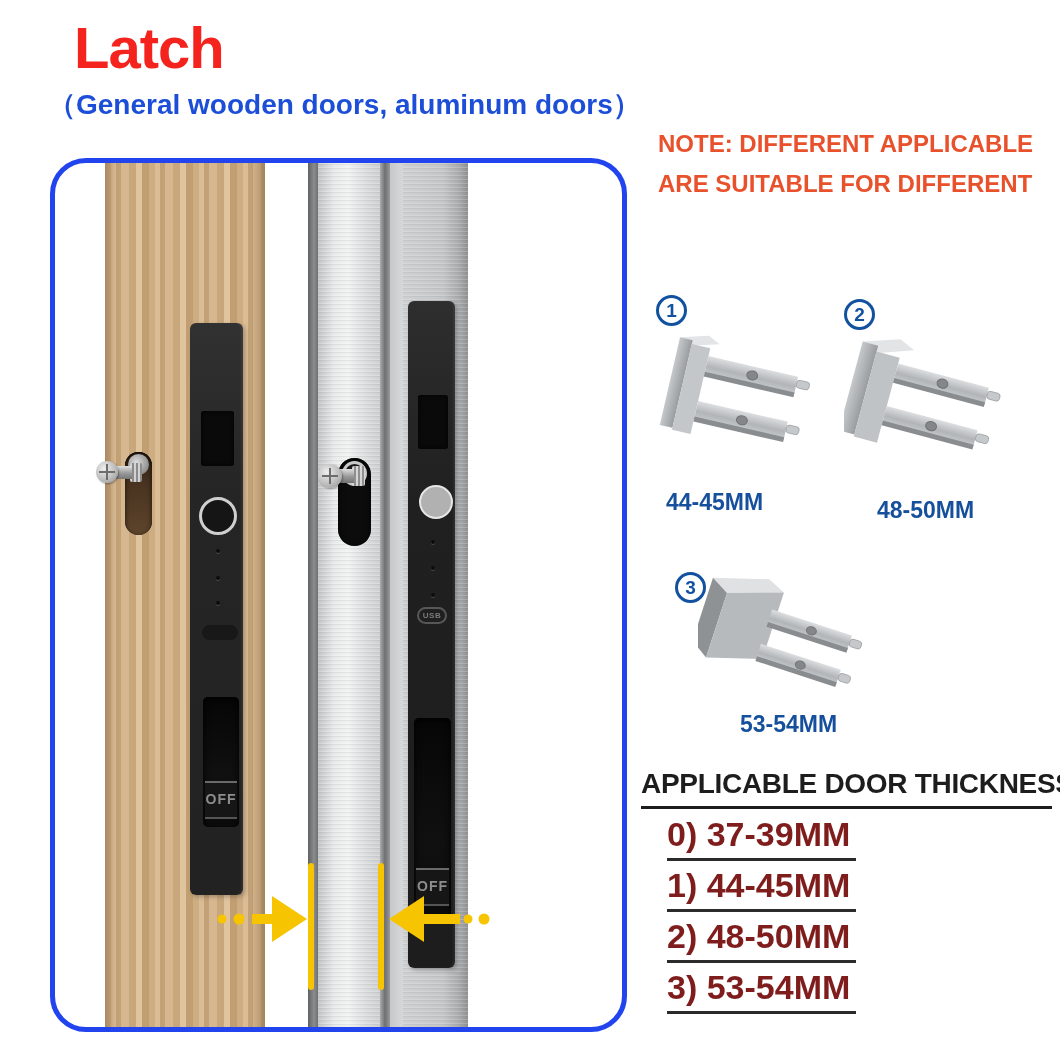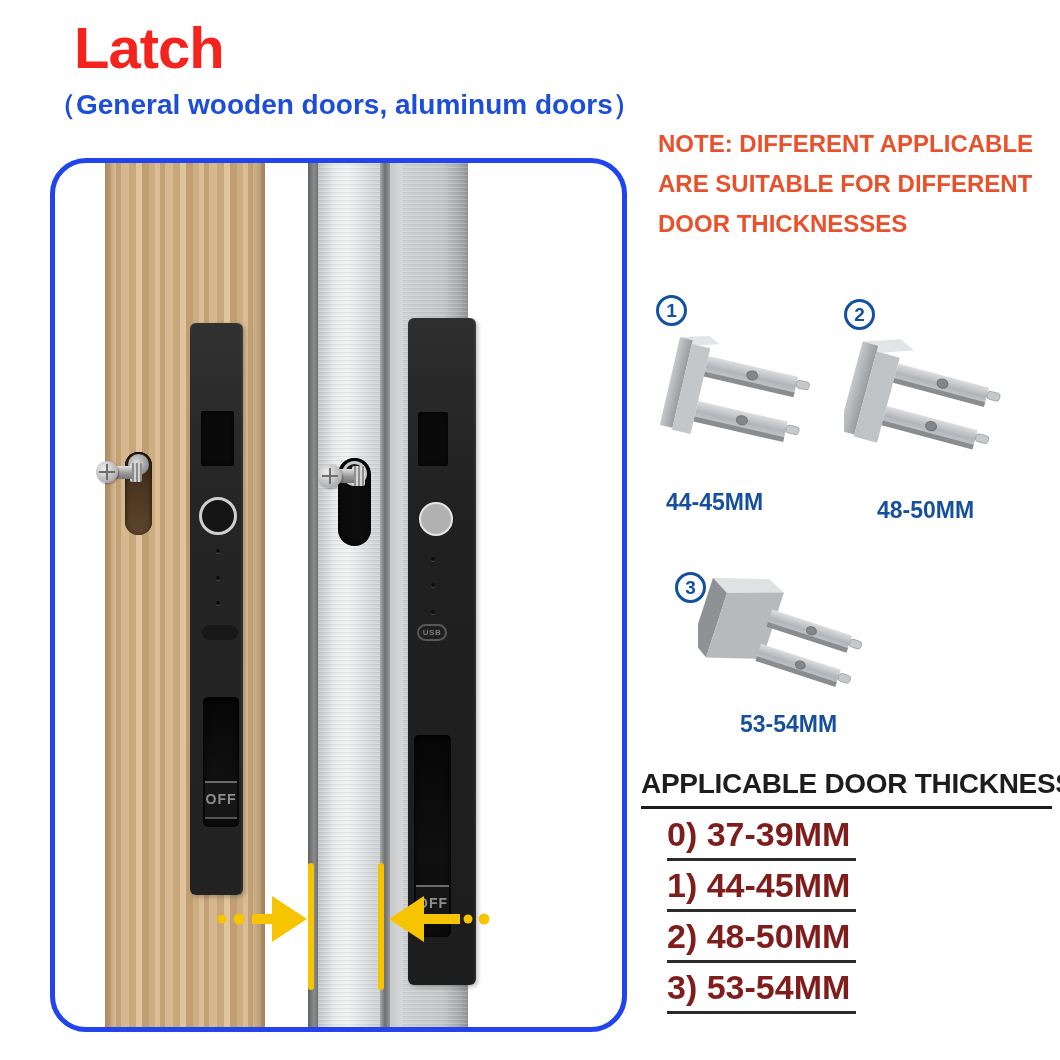--- a/index.html
+++ b/index.html
@@ -36,21 +36,21 @@
     background:linear-gradient(90deg,#a9abad,#6d6f71 50%,#97999b);}
   .alu-face2{position:absolute;left:82px;top:0;width:20px;height:100%;
     background:linear-gradient(90deg,#c6c8c9,#d6d7d8 60%,#bfc1c2);}
   .alu-face3{position:absolute;left:95px;top:0;width:65px;height:100%;
     background:
       repeating-linear-gradient(180deg, rgba(255,255,255,.18) 0 1px, rgba(110,110,110,.10) 1px 2px, rgba(255,255,255,0) 2px 4px),
       linear-gradient(90deg,#cfd1d2 0,#c4c6c7 40px,#a9abac 56px,#8f9192 65px);}
   
   .lock{position:absolute;border-radius:6px;background:linear-gradient(180deg,#313131,#252525 30%,#222222);box-shadow:inset -2px 0 2px rgba(255,255,255,.06), 2px 2px 4px rgba(0,0,0,.25);}
   #lock-wood{left:135px;top:160px;width:53px;height:572px;}
-  #lock-alu{left:353px;top:155px;width:68px;height:667px;background:linear-gradient(180deg,#2e2e2e,#202020 30%,#1d1d1d);}
+  #lock-alu{left:353px;top:138px;width:47px;height:667px;background:linear-gradient(180deg,#2e2e2e,#202020 30%,#1d1d1d);}
   .lock-screen{position:absolute;background:#0a0a0a;border-radius:3px;box-shadow:inset 0 0 4px #000;}
   #lock-wood .lock-screen{left:11px;top:88px;width:33px;height:55px;}
   #lock-alu  .lock-screen{left:10px;top:94px;width:30px;height:54px;}
   #fp-ring{position:absolute;left:9px;top:174px;width:38px;height:38px;border:3px solid #cfcfcf;border-radius:50%;background:#151515;box-sizing:border-box;}
   #fp-disc{position:absolute;left:11px;top:184px;width:34px;height:34px;border:2px solid #e6e6e6;border-radius:50%;background:#b1b1b1;box-sizing:border-box;}
   .dot{position:absolute;width:4px;height:4px;border-radius:50%;background:#0c0c0c;box-shadow:0 1px 0 rgba(255,255,255,.18);}
   .pill{position:absolute;left:12px;top:302px;width:36px;height:15px;border-radius:8px;background:#181818;}
   .usb{position:absolute;left:9px;top:306px;width:30px;height:17px;border:2px solid #575757;border-radius:9px;box-sizing:border-box;
        font-size:8px;font-weight:700;color:#7a7a7a;text-align:center;line-height:13px;letter-spacing:.5px;}
   .recess{position:absolute;border-radius:5px;background:linear-gradient(180deg,#060606,#101010 60%,#0b0b0b);box-shadow:inset 0 2px 6px #000;}
@@ -92,21 +92,20 @@
 </head>
 <body>
 
 <div id="canvas">
 
   <div id="title">Latch</div>
   <div id="subtitle">（General wooden doors, aluminum doors）</div>
 
   <div class="note-line" style="top:130px">NOTE: DIFFERENT APPLICABLE</div>
   <div class="note-line" style="top:170px">ARE SUITABLE FOR DIFFERENT</div>
-  <div class="note-line" style="top:210px">DOOR THICKNESSES</div>
 
   <div id="frame">
 
     <div id="door-wood">
       <div class="keyhole" id="key-wood" style="position:absolute;left:20px;top:289px;width:27px;height:83px;left:20px;">
         <div class="cyl"></div>
       </div>
     </div>
 
     <div class="keyhole" id="key-wood">

